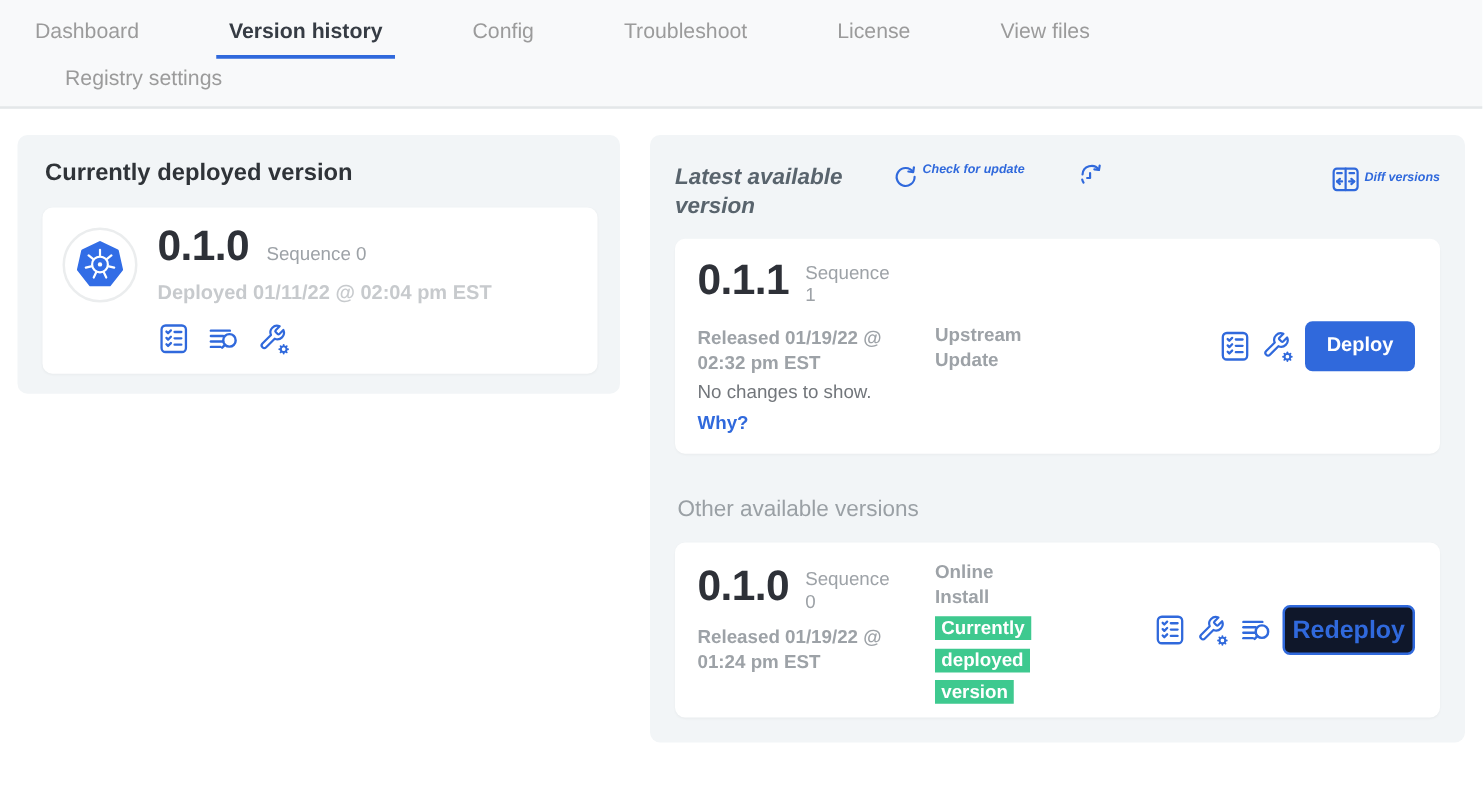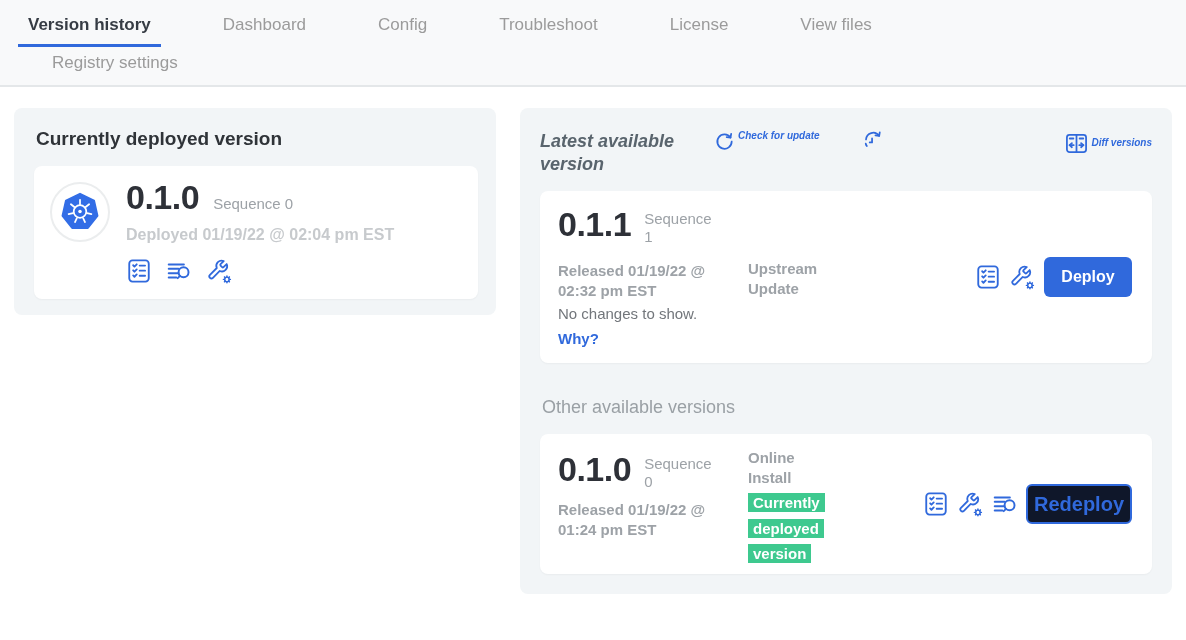--- a/index.html
+++ b/index.html
@@ -81,22 +81,22 @@
     border:2px solid #3069DC; border-radius:6px; font-size:20px; font-weight:bold;
     cursor:pointer; font-family:inherit; }
 
   .other-title { font-size:18px; font-weight:normal; color:#9aa0a5; margin:34px 0 0 2px; }
 </style>
 </head>
 <body>
 
 <nav class="topnav">
   <div class="nav-row">
+    <div class="tab">Dashboard</div>
     <div class="tab active">Version history</div>
-    <div class="tab">Dashboard</div>
     <div class="tab">Config</div>
     <div class="tab">Troubleshoot</div>
     <div class="tab">License</div>
     <div class="tab">View files</div>
   </div>
   <div class="nav-row nav-row2">
     <div class="tab">Registry settings</div>
   </div>
 </nav>
 
@@ -119,21 +119,21 @@
             <line x1="13.15" y1="13.74" x2="10.2" y2="11.4"></line>
           </g>
           <circle cx="18" cy="17.6" r="1.5" fill="#fff"></circle>
         </svg>
       </div>
       <div>
         <div class="ver-row">
           <span class="ver">0.1.0</span>
           <span class="seq">Sequence 0</span>
         </div>
-        <div class="deployed">Deployed 01/19/22 @ 02:04 pm EST</div>
+        <div class="deployed">Deployed 01/11/22 @ 02:04 pm EST</div>
         <div class="icon-row">
           <span class="ic">
             <svg width="26" height="26" viewBox="0 0 24 24" fill="none" stroke="currentColor" stroke-width="1.7" stroke-linecap="round" stroke-linejoin="round">
               <rect x="3" y="2.2" width="18" height="19.6" rx="3"></rect>
               <polyline points="6.6,6.7 7.8,7.9 9.9,5.8"></polyline>
                 <line x1="12.6" y1="7" x2="17.6" y2="7"></line>
               <polyline points="6.6,11.4 7.8,12.6 9.9,10.5"></polyline>
                 <line x1="12.6" y1="11.7" x2="17.6" y2="11.7"></line>
               <polyline points="6.6,16.1 7.8,17.3 9.9,15.2"></polyline>
                 <line x1="12.6" y1="16.4" x2="17.6" y2="16.4"></line>

